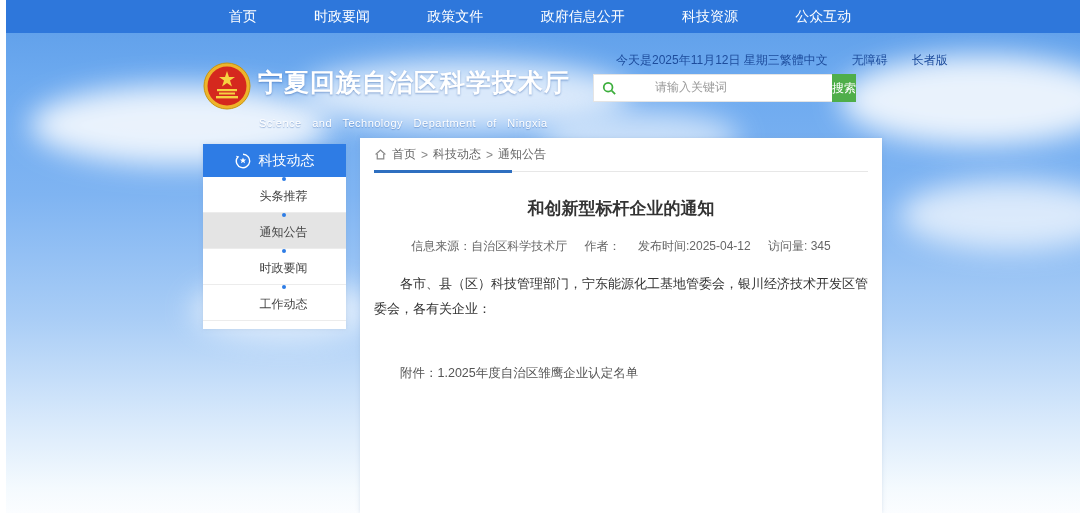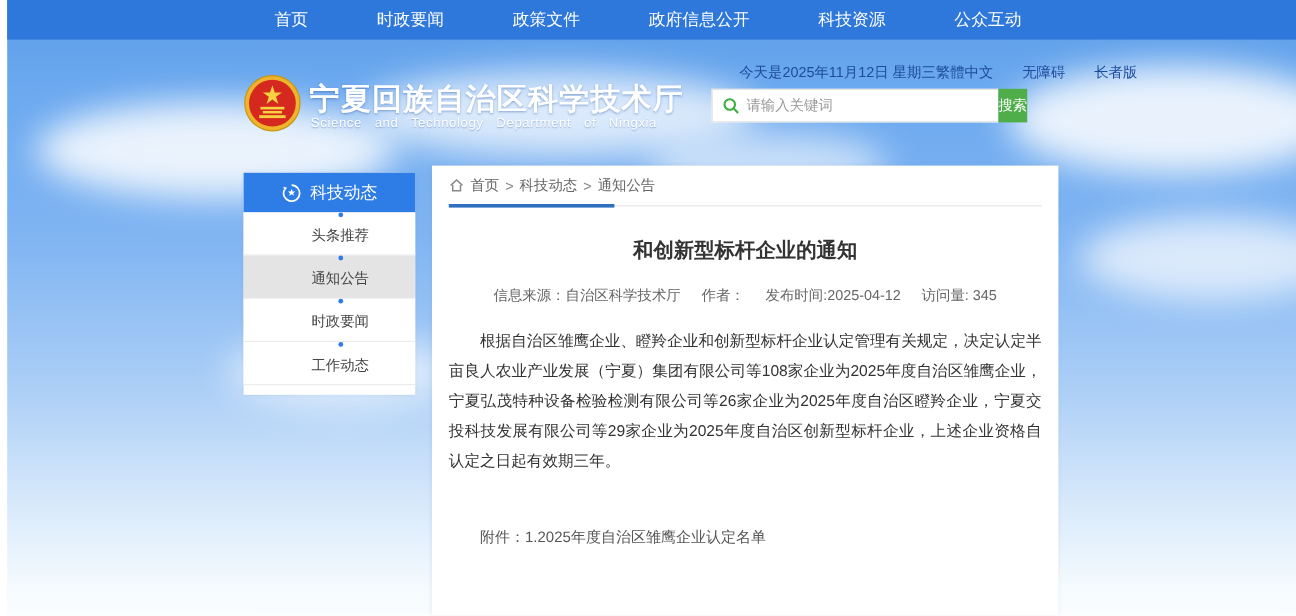--- a/index.html
+++ b/index.html
@@ -35,41 +35,41 @@
   .nav-item { color:#ffffff; font-size:14px; cursor:pointer; white-space:nowrap; }
 
   
   .emblem { position:absolute; left:203px; top:62px; width:48px; height:48px; }
   .site-title {
     position:absolute; left:258px; top:66px; width:330px;
     color:#ffffff; font-size:25px; font-weight:bold; letter-spacing:1px;
     text-shadow:0 1px 2px rgba(30,80,160,.45); white-space:nowrap;
   }
   .site-subtitle {
-    position:absolute; left:259px; top:97px; width:330px;
+    position:absolute; left:259px; top:117px; width:330px;
     color:#ffffff; font-size:11px; letter-spacing:.5px; word-spacing:7px;
     text-shadow:0 1px 1px rgba(30,80,160,.4); white-space:nowrap;
   }
 
   .header-meta {
     position:absolute; left:616px; top:52px; width:278px; height:16px;
     display:flex; align-items:center; font-size:12px; color:#1d4c9c;
   }
   .date-text { white-space:nowrap; }
   .quick-links { margin-left:auto; display:flex; gap:24px; }
   .quick-link { cursor:pointer; white-space:nowrap; color:#1d4c9c; }
 
   .search-row { position:absolute; left:593px; top:74px; width:263px; height:28px; display:flex; }
   .search-box {
     flex:1; background:#ffffff; border:1px solid #e4e4e4; border-right:none;
     display:flex; align-items:center; padding:0 8px; gap:6px;
   }
   .search-input {
     border:none; outline:none; flex:1; font-size:12px; color:#737373;
-    font-family:Liberation Sans, sans-serif; background:transparent;
+    font-family:Liberation Mono, monospace; background:transparent;margin-left:33px;
   }
   .search-input::placeholder { color:#9b9b9b; }
   .search-btn {
     width:24px; background:#4fae4a; color:#ffffff; font-size:12px;
     border:none; cursor:pointer; font-family:"Liberation Sans","DejaVu Sans",sans-serif;
   }
 
   
   .sidebar { position:absolute; left:203px; top:144px; width:143px; background:#ffffff; box-shadow:0 0 4px rgba(120,150,190,.25); }
   .sidebar-head {
@@ -228,21 +228,21 @@
   </div>
 
   <div class="article-meta">
     <span>信息来源：自治区科学技术厅</span>
     <span>作者：</span>
     <span>发布时间:2025-04-12</span>
     <span>访问量: 345</span>
   </div>
 
   <div class="article-body">
-    <p>根据自治区雏鹰企业、瞪羚企业和创新型标杆企业认定管理有关规定，决定认定半亩良人农业产业发展（宁夏）集团有限公司等108家企业为2025年度自治区雏鹰企业，宁夏弘茂特种设备检验检测有限公司等26家企业为2025年度自治区瞪羚企业，宁夏交投科技发展有限公司等29家企业为2025年度自治区创新型标杆企业，上述企业资格自认定之日起有效期三年。</p>
+    <p>各市、县（区）科技管理部门，宁东能源化工基地管委会，银川经济技术开发区管委会，各有关企业：</p>
   </div>
 
   <div class="attachments">
     <span class="attach-label">附件：</span>
     <span>
       <span class="attach-item" style="display:block">1.2025年度自治区雏鹰企业认定名单</span>
 
     </span>
   </div>
 </div>

